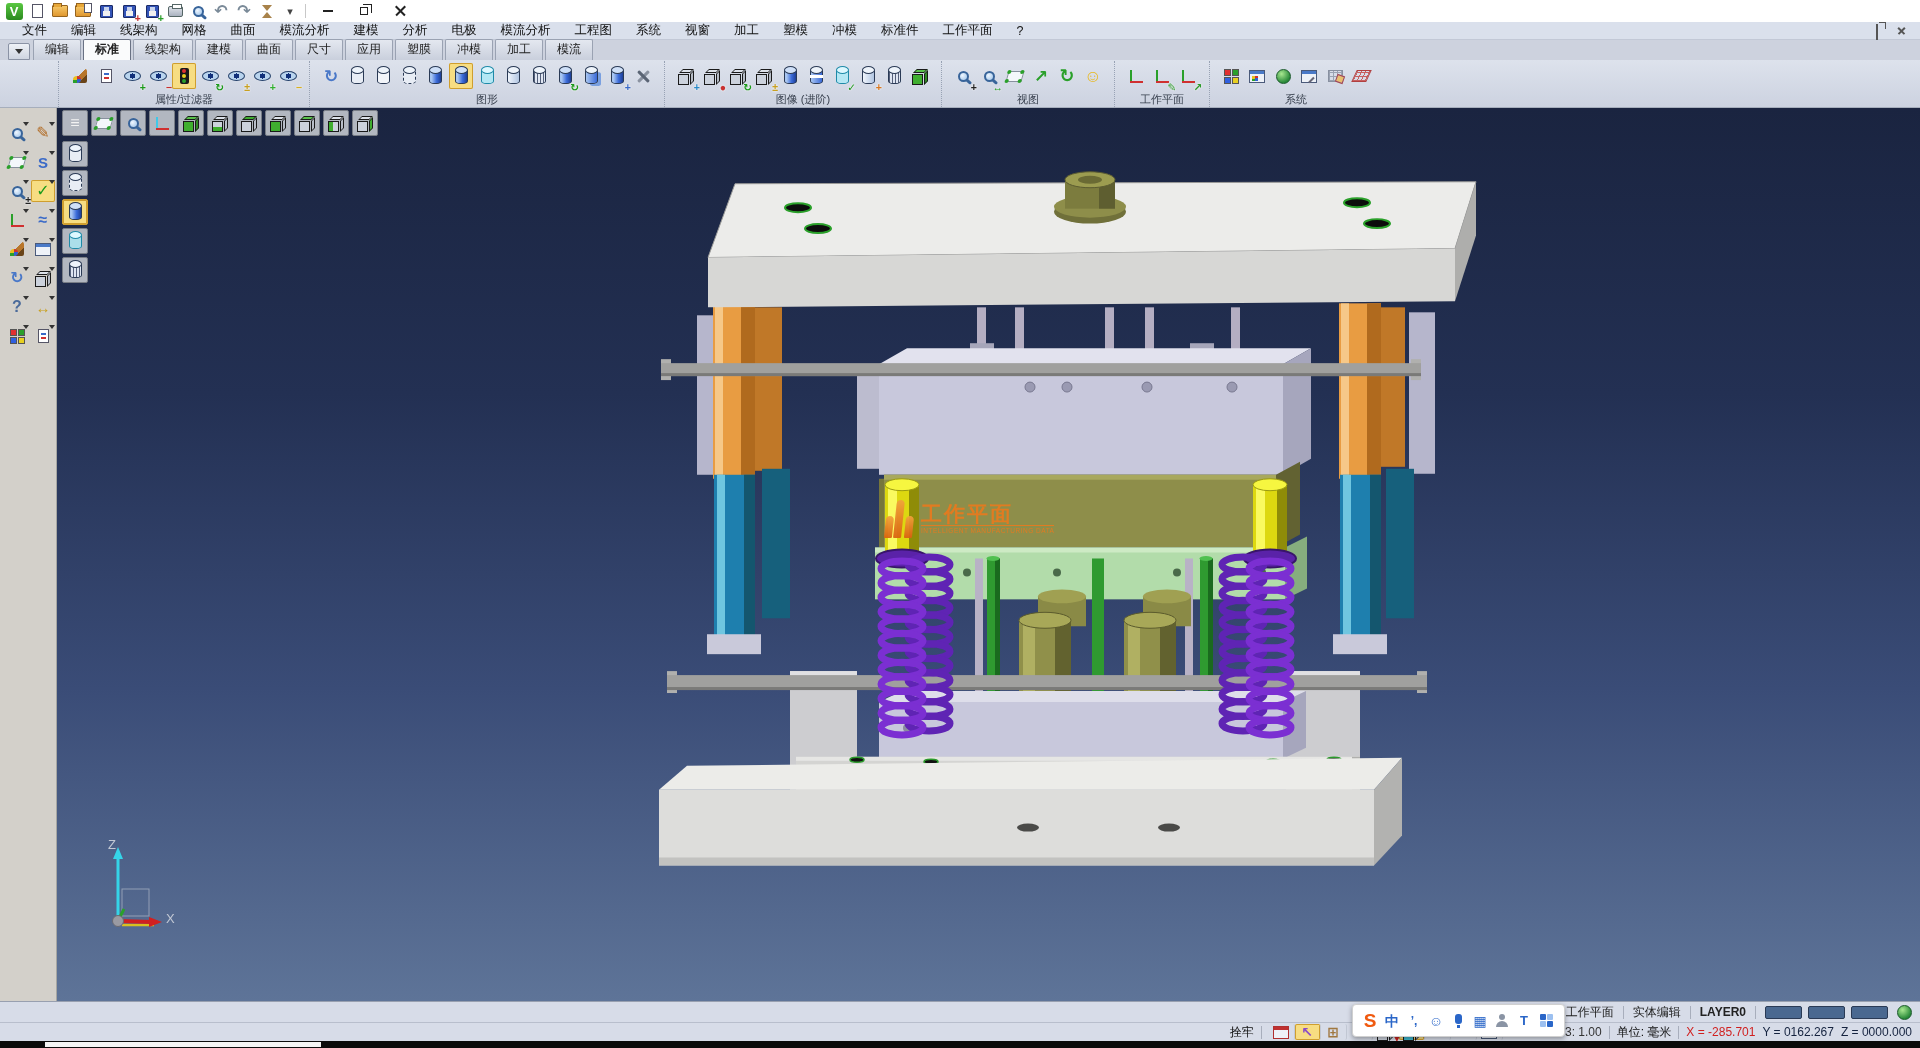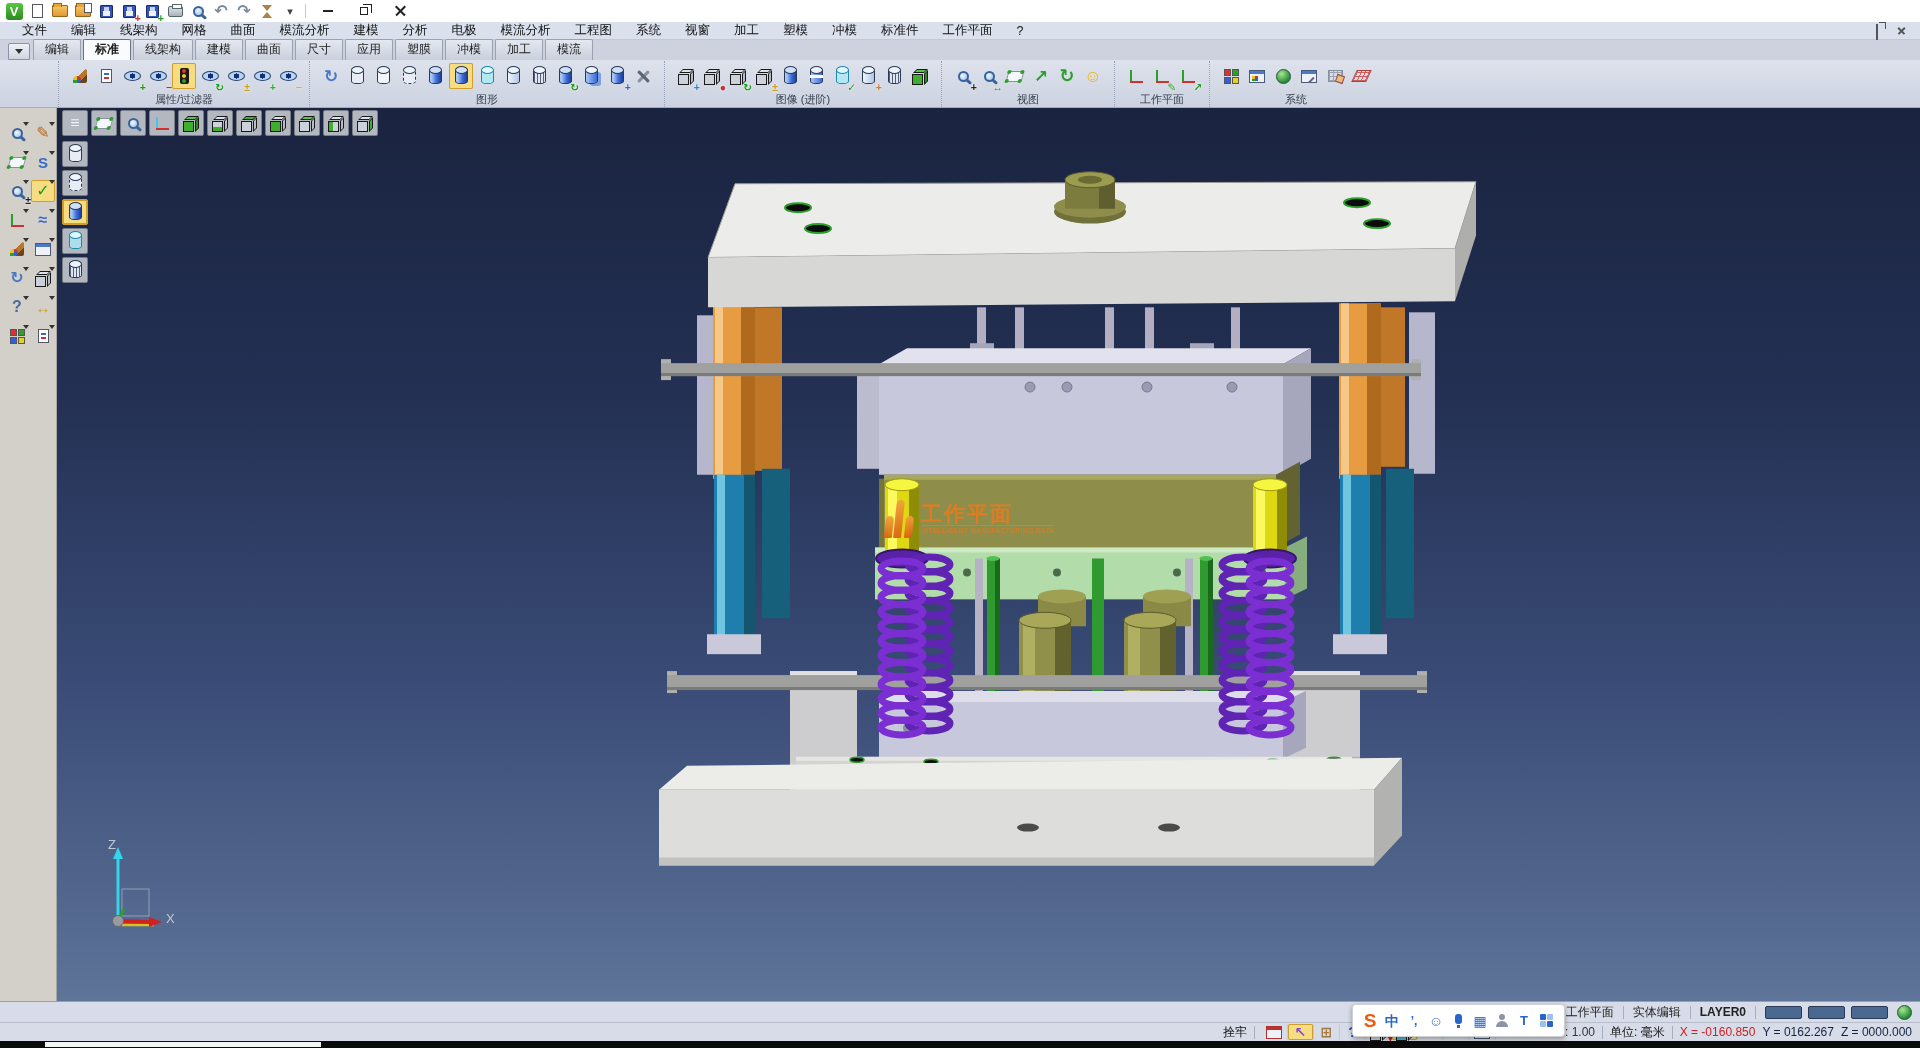--- a/index.html
+++ b/index.html
@@ -980,21 +980,21 @@
             <span class="g-txt" style="color:#2a9a2a;font-size:13px">◑</span>
           </div>
           <div class="ic">
             <span class="g-win v-blue"></span>
           </div>
         </div>
       <span class="e3">E3: 1.00 F3: 1.00</span>
       <i class="vsep"></i>
       <span>单位: 毫米</span>
       <i class="vsep"></i>
-      <span class="cx">X = -0160.850</span>
+      <span class="cx">X = -285.701</span>
       <span class="cyz">Y = 0162.267</span>
       <span class="cyz">Z = 0000.000</span>
     </div>
   </div>
 
   <div class="taskbar">
     <div class="tb-search"></div>
   </div>
 </div>
 

